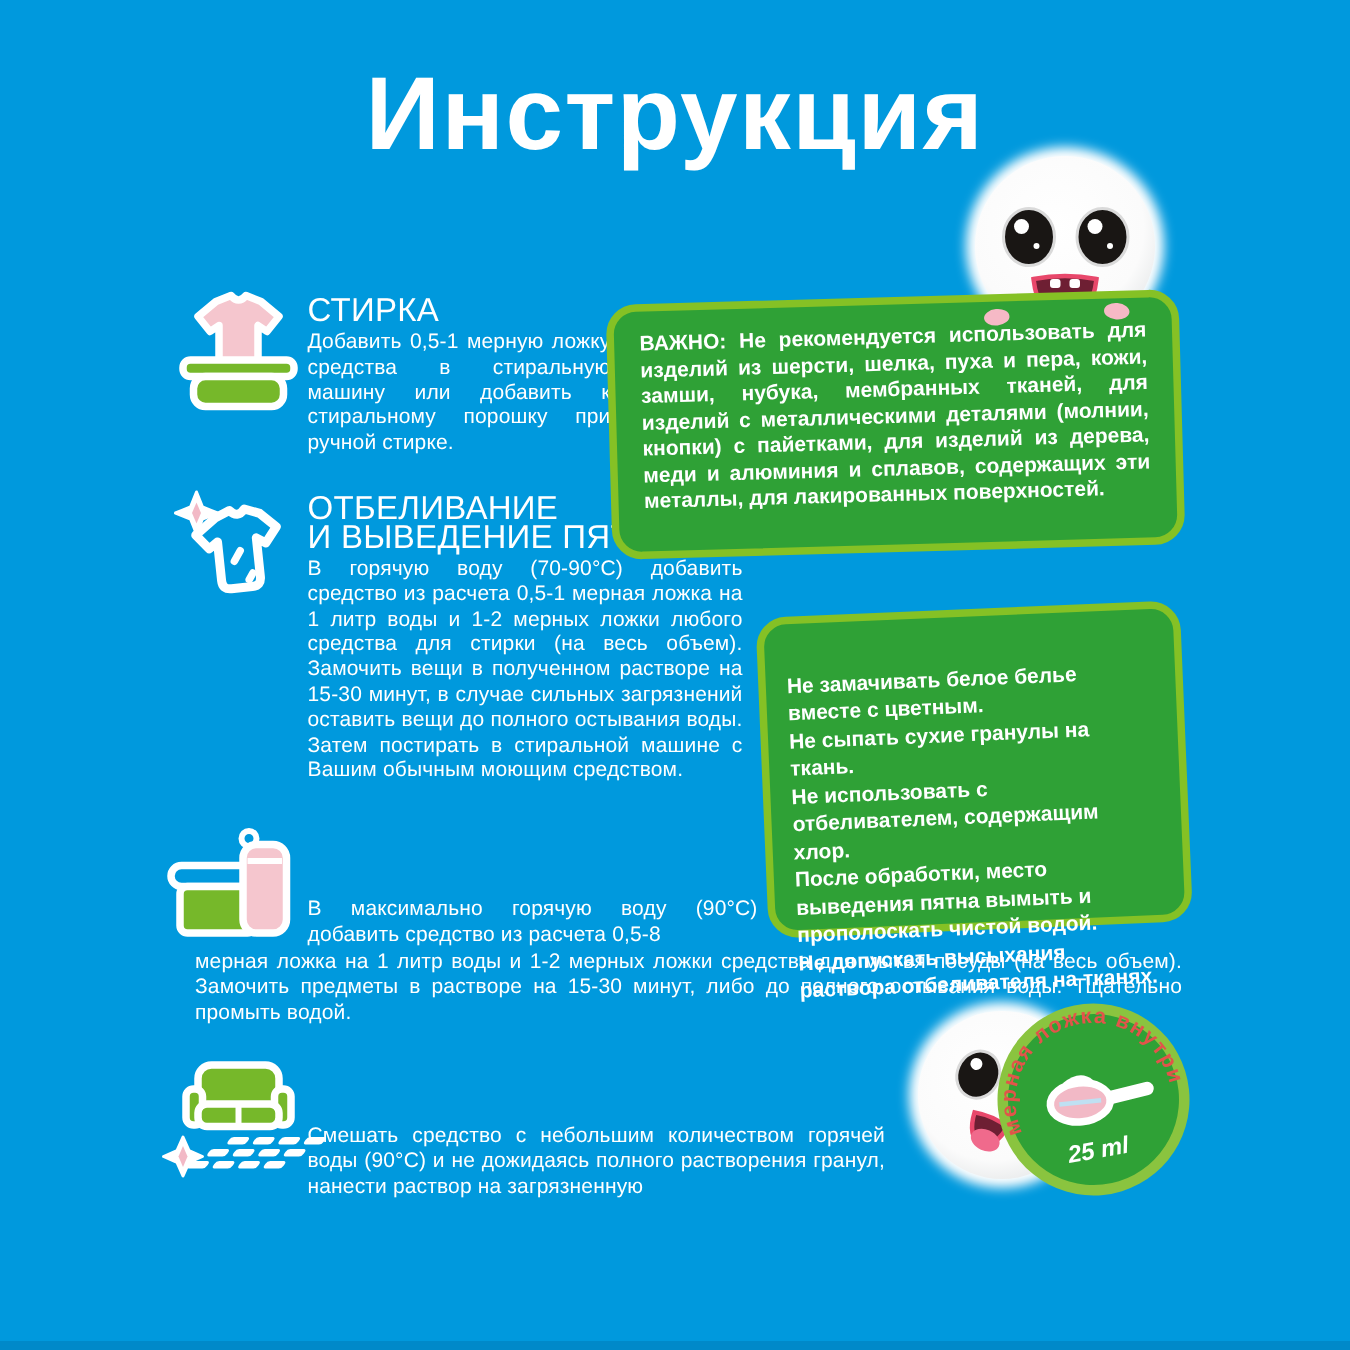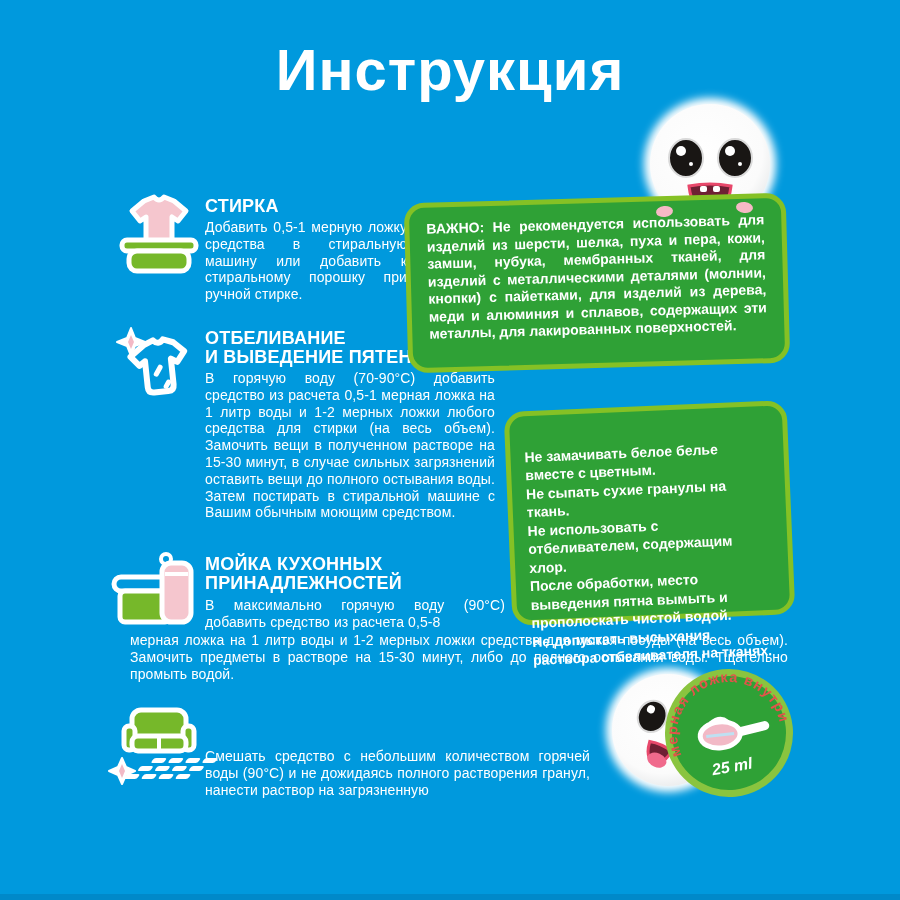--- a/index.html
+++ b/index.html
@@ -1,24 +1,24 @@
 <!DOCTYPE html>
 <html lang="ru"><head>
 <meta charset="utf-8">
 <style>
   html,body{margin:0;padding:0;}
   body{font-family:"Liberation Sans","DejaVu Sans",sans-serif;}
   .poster{position:relative;width:900px;height:900px;background:#0099DD;overflow:hidden;}
   .bottom-strip{position:absolute;left:0;bottom:0;width:900px;height:6px;background:#0089C9;}
 
   .title{position:absolute;left:0;top:36px;width:900px;text-align:center;
-         color:#fff;font-size:58px;font-weight:800;letter-spacing:1px;}
+         color:#fff;font-size:69px;font-weight:800;letter-spacing:1px;}
 
   .icon{position:absolute;}
-  .heading{position:absolute;color:#fff;font-weight:700;font-size:18px;line-height:19px;
+  .heading{position:absolute;color:#fff;font-weight:400;font-size:22px;line-height:19px;
            white-space:pre-line;letter-spacing:.2px;}
   .body-text{position:absolute;color:#fff;font-size:14px;line-height:16.8px;
              text-align:justify;letter-spacing:.1px;}
   .body-text.last{text-align:left;}
 
   .green-box{position:absolute;background:#2FA136;border:5px solid #85C125;border-radius:20px;
              color:#fff;font-weight:700;box-sizing:border-box;}
   .warning-box{left:406px;top:198px;width:382px;height:170px;transform:rotate(-1.6deg);
                padding:13px 17px;font-size:14px;line-height:17.5px;text-align:justify;}
   .tips-box{left:508px;top:406px;width:283px;height:214px;transform:rotate(-2.4deg);
@@ -99,22 +99,20 @@
 Не допускать высыхания раствора отбеливателя на тканях.</span>
   </div>
 
   <svg class="icon" style="left:110px;top:550px" width="92" height="88" viewBox="0 0 92 88">
     <circle cx="56" cy="9" r="5" fill="#0099DD" stroke="#fff" stroke-width="4"></circle>
     <rect x="4" y="27" width="62" height="14" rx="7" fill="#0099DD" stroke="#fff" stroke-width="5"></rect>
     <rect x="10" y="41" width="50" height="31" rx="5" fill="#76B82A" stroke="#fff" stroke-width="5"></rect>
     <rect x="52" y="13" width="29" height="59" rx="9" fill="#F5C6CE" stroke="#fff" stroke-width="5"></rect>
     <line x1="55" y1="24" x2="78" y2="24" stroke="#fff" stroke-width="4"></line>
   </svg>
-  <div class="heading" style="left:205px;top:555px">МОЙКА КУХОННЫХ
-ПРИНАДЛЕЖНОСТЕЙ</div>
   <div class="body-text" style="left:205px;top:597px;width:300px">В максимально горячую воду (90°C) добавить средство из расчета 0,5-8</div>
   <div class="body-text last" style="left:130px;top:632px;width:658px;text-align:justify">мерная ложка на 1 литр воды и 1-2 мерных ложки средства для мытья посуды (на весь объем). Замочить предметы в растворе на 15-30 минут, либо до полного остывания воды. Тщательно промыть водой.</div>
 
   <svg class="icon" style="left:108px;top:702px" width="100" height="96" viewBox="0 0 100 96">
     <g transform="translate(16,56) skewX(-34)">
       <g fill="#fff">
         <rect x="30" y="0" width="13" height="5" rx="2"></rect>
           <rect x="47" y="0" width="13" height="5" rx="2"></rect>
         <rect x="64" y="0" width="13" height="5" rx="2"></rect>
           <rect x="81" y="0" width="13" height="5" rx="2"></rect>

